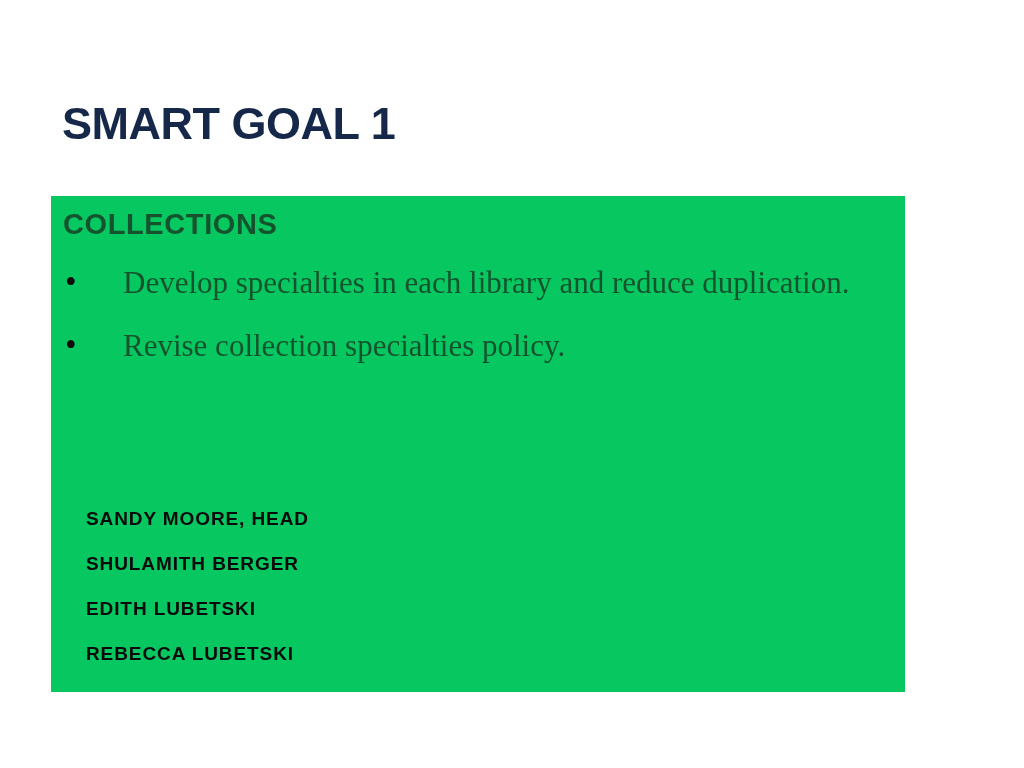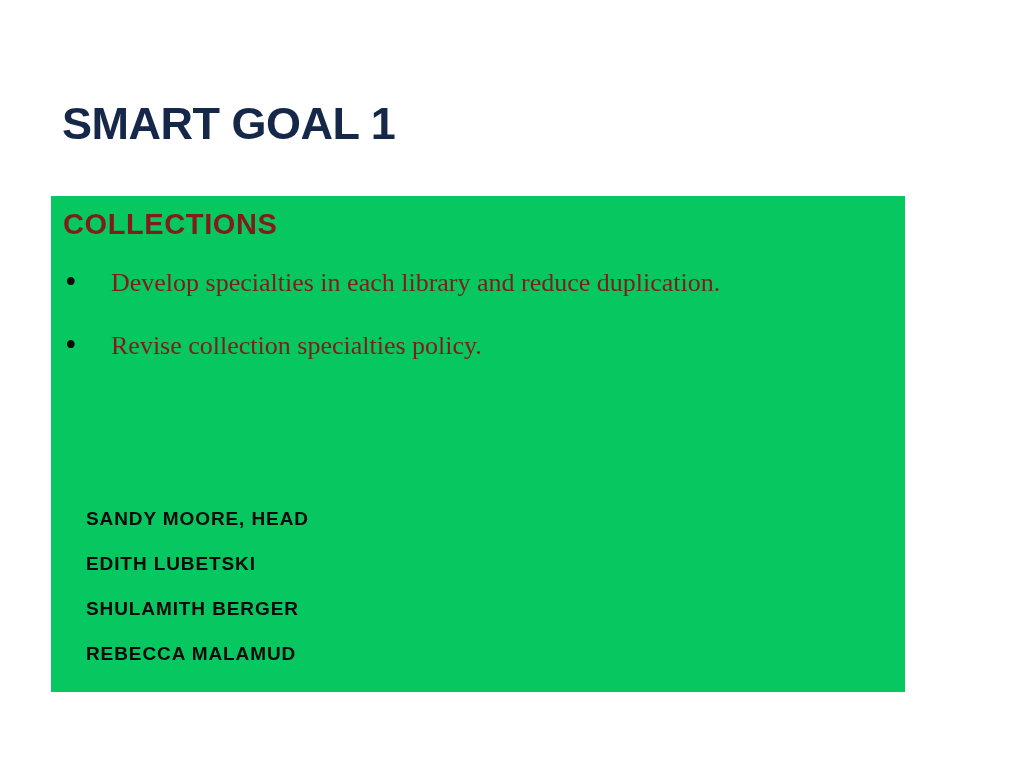--- a/index.html
+++ b/index.html
@@ -49,21 +49,21 @@
   }
 
   .panel-heading {
     position: absolute;
     left: 12px;
     top: 12px;
     font-family: "Liberation Sans", sans-serif;
     font-size: 29px;
     font-weight: bold;
     letter-spacing: 0.6px;
-    color: #7f1d1d;
+    color: #14532d;
     white-space: nowrap;
   }
 
   
   .bullet-list {
     position: absolute;
     left: 12px;
     top: 66px;
     width: 830px;
   }
@@ -82,24 +82,25 @@
     line-height: 41px;
     color: #0b0b0b;
     text-align: left;
     padding-left: 2px;
     box-sizing: border-box;
   }
 
   .bullet-text {
     flex: 1 1 auto;
     font-family: "Liberation Serif", serif;
-    font-size: 26px;
+    font-size: 31px;
     line-height: 41px;
-    color: #7f1d1d;
+    color: #14532d;
     max-width: 760px;
+    margin-left: 12px;
   }
 
   
   .credits {
     position: absolute;
     left: 11px;
     top: 300px;
     width: 700px;
   }
 
@@ -134,19 +135,19 @@
 
       <div class="bullet-item">
         <span class="bullet-marker">•</span>
         <span class="bullet-text">Revise collection specialties policy.</span>
       </div>
 
     </div>
 
     <div class="credits">
       <div class="credit-line">SANDY MOORE, HEAD</div>
+      <div class="credit-line">SHULAMITH BERGER</div>
       <div class="credit-line">EDITH LUBETSKI</div>
-      <div class="credit-line">SHULAMITH BERGER</div>
-      <div class="credit-line">REBECCA MALAMUD</div>
+      <div class="credit-line">REBECCA LUBETSKI</div>
     </div>
 
   </div>
 </div>
 
 </body></html>

